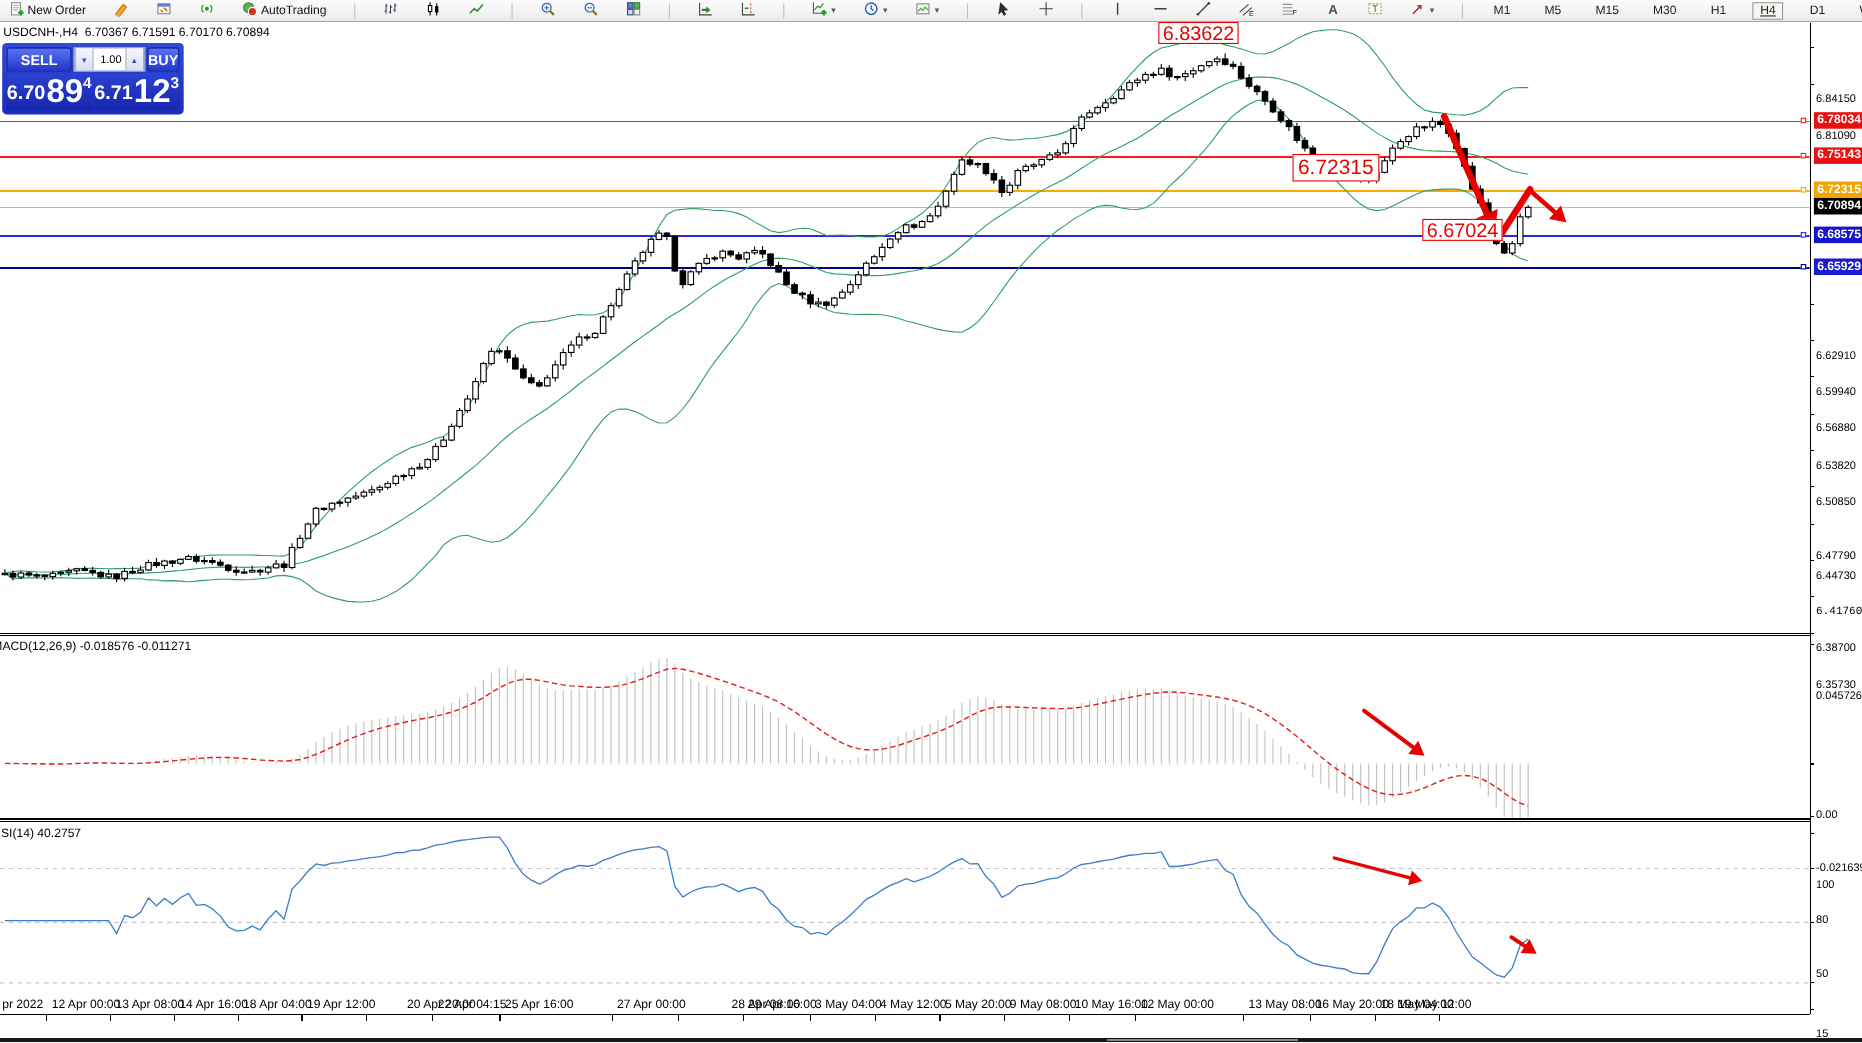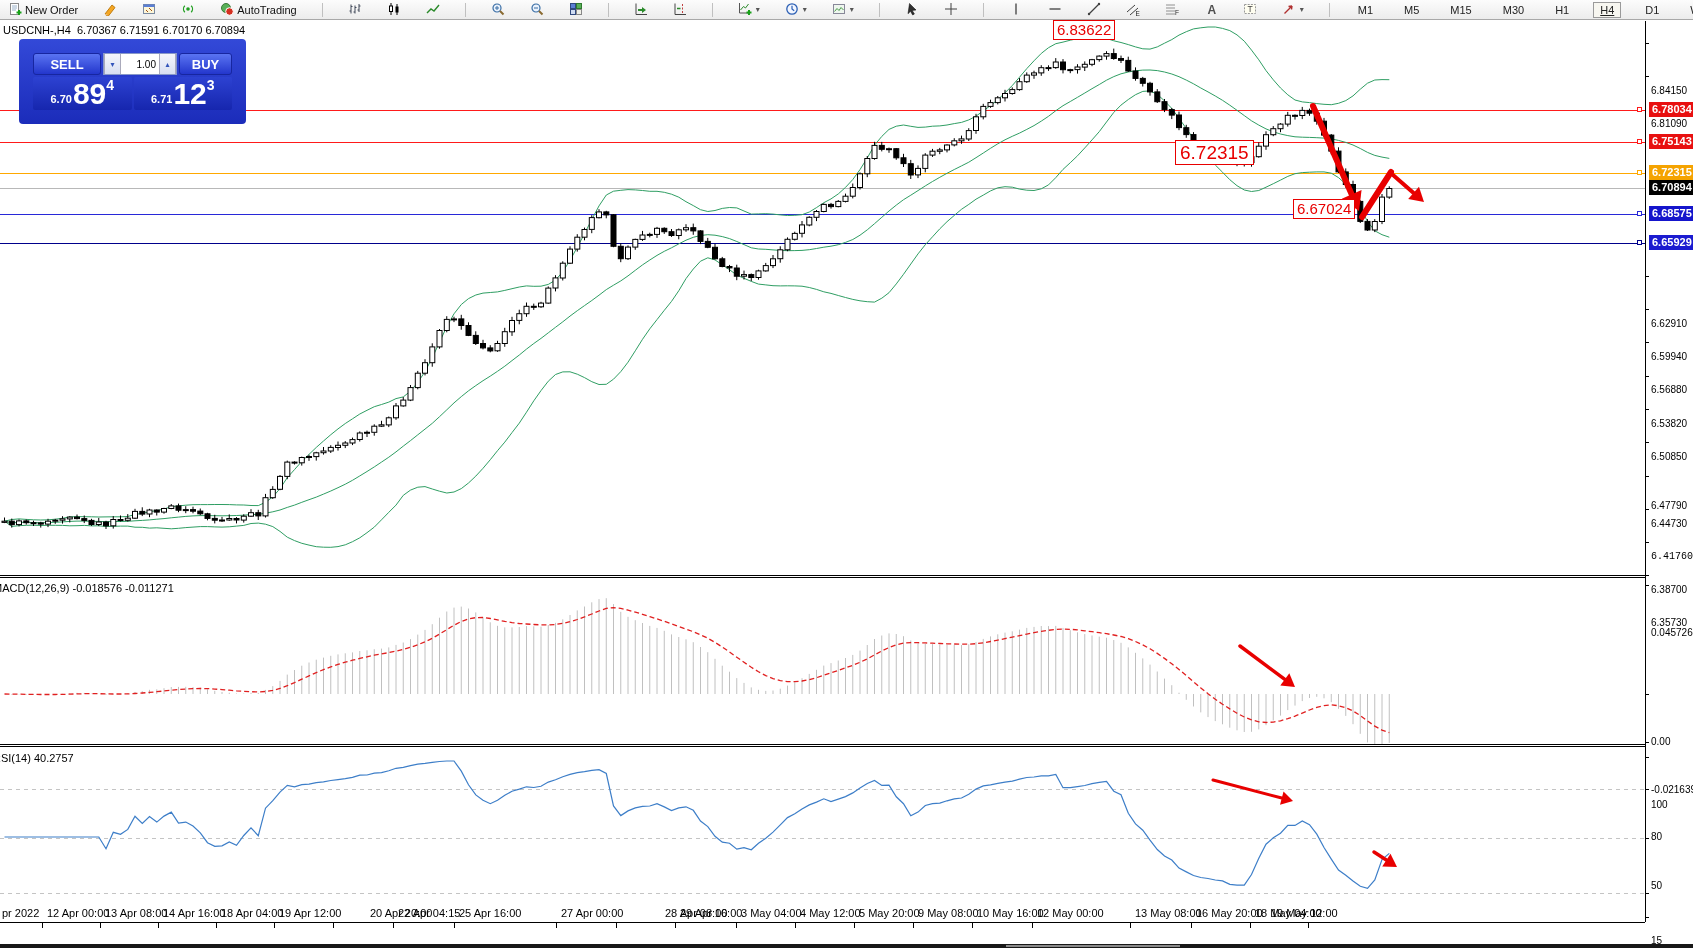--- a/index.html
+++ b/index.html
@@ -27,37 +27,37 @@
   .panel-label{position:absolute;font-size:11px;color:#000;white-space:nowrap;}
   #macd-label{left:-7px;top:561px;}
   #rsi-label{left:-7px;top:731px;}
   
   .tick{position:absolute;left:1651px;font-size:10px;color:#000;line-height:12px;margin-top:48px;}
   .pill{position:absolute;left:1649px;font-size:11px;font-weight:bold;color:#fff;
         line-height:13px;padding:1px 3px;white-space:nowrap;}
   .lvlsq{position:absolute;left:1637px;width:5px;height:5px;background:#fff;box-sizing:border-box;}
   .tlabel{position:absolute;top:907px;font-size:11px;color:#000;white-space:nowrap;}
   .ann{position:absolute;background:#fff;border:1px solid #e80000;color:#e80000;
-       font-size:15px;line-height:18px;padding:0 3px;white-space:nowrap;}
+       font-size:18px;line-height:18px;padding:0 3px;white-space:nowrap;}
   .ann.em{font-size:19px;line-height:23px;padding:0 4px;}
   
-  #trade-panel{position:absolute;left:19px;top:18px;width:227px;
-               background:linear-gradient(#3349d8,#1b2cba);border-radius:4px;padding:14px;box-sizing:border-box;}
+  #trade-panel{position:absolute;left:2px;top:18px;width:165px;
+               background:linear-gradient(#3349d8,#1b2cba);border-radius:4px;padding:4px;box-sizing:border-box;}
   .tp-row1{display:flex;height:22px;gap:2px;}
   .tp-btn{background:linear-gradient(#5a74f2,#2336cc);color:#fff;font-weight:bold;font-size:13px;
           display:flex;align-items:center;justify-content:center;border-radius:3px;border:1px solid #1726a0;}
   #sell-btn{width:66px;}#buy-btn{flex:1;}
   .tp-spin{display:flex;width:72px;background:#fff;border:1px solid #8898c8;align-items:stretch;}
   .sp-btn{width:15px;background:linear-gradient(#f4f6fc,#d8dff2);color:#3355bb;font-size:8px;
           display:flex;align-items:center;justify-content:center;border-left:1px solid #aab;border-right:1px solid #aab;}
   .sp-val{flex:1;color:#000;font-size:10px;display:flex;align-items:center;justify-content:flex-end;padding-right:3px;}
   .tp-row2{display:flex;gap:2px;margin-top:2px;height:33px;}
   .tp-price{flex:1;display:flex;align-items:flex-end;justify-content:center;color:#fff;
             background:linear-gradient(#2d42d2,#1626ae);border-radius:2px;padding-bottom:1px;}
-  .pp-small{font-size:11px;font-weight:bold;padding-bottom:4px;margin-right:1px;}
+  .pp-small{font-size:18px;font-weight:bold;padding-bottom:4px;margin-right:1px;}
   .pp-big{font-size:30px;font-weight:bold;line-height:30px;}
   .pp-sup{font-size:14px;font-weight:bold;align-self:flex-start;padding-top:0px;}
 </style>
 </head>
 <body>
 
 <div id="screen">
 
   <div id="toolbar">
     <div id="toolbar-left">

